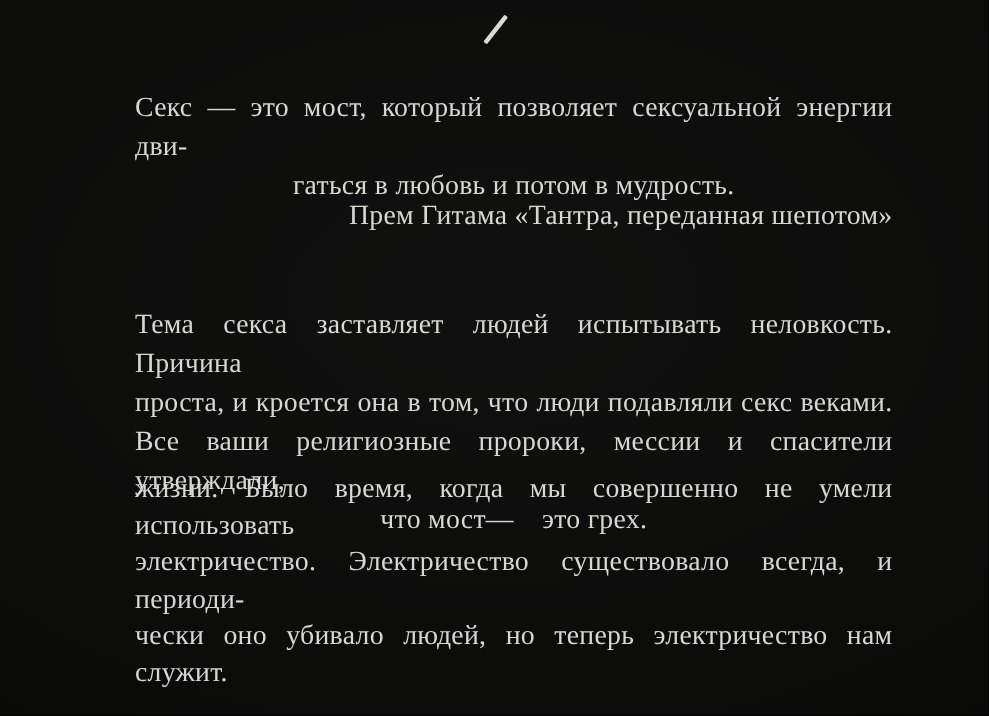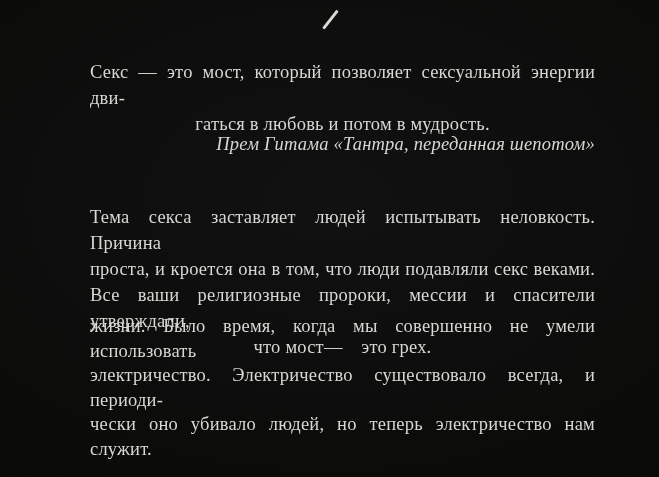--- a/index.html
+++ b/index.html
@@ -9,21 +9,21 @@
     height: 477px;
     overflow: hidden;
     background: radial-gradient(130% 115% at 50% 42%, #101110 0%, #0b0c0a 55%, #060705 100%);
     color: #d7d7d4;
     font-family: "Liberation Serif", "DejaVu Serif", serif;
     font-size: 18.5px;
     letter-spacing: 0.2px;
   }
   .block { position: absolute; left: 78px; width: 505px; margin-left: 12px; }
   .epigraph   { top: 59px;  line-height: 26px; }
-  .attribution{ top: 131px; line-height: 26px; font-style: italic; text-align: right; }
+  .attribution{ top: 131px; line-height: 26px; text-align: right; }
   .para-1     { top: 204px; line-height: 26px; }
   .para-2     { top: 314px; line-height: 24.5px; }
   .line.just  { text-align: justify; text-align-last: justify; }
   .line.plain { text-align: center; }
   .ornament { position: absolute; top: 7px; left: 50%; width: 26px; height: 26px; margin-left: -13px; }
   .ornament .bar {
     position: absolute; left: 12px; top: 1px;
     width: 2.5px; height: 23px;
     background: #d9d9d6; border-radius: 1px;
     transform: rotate(38deg);

